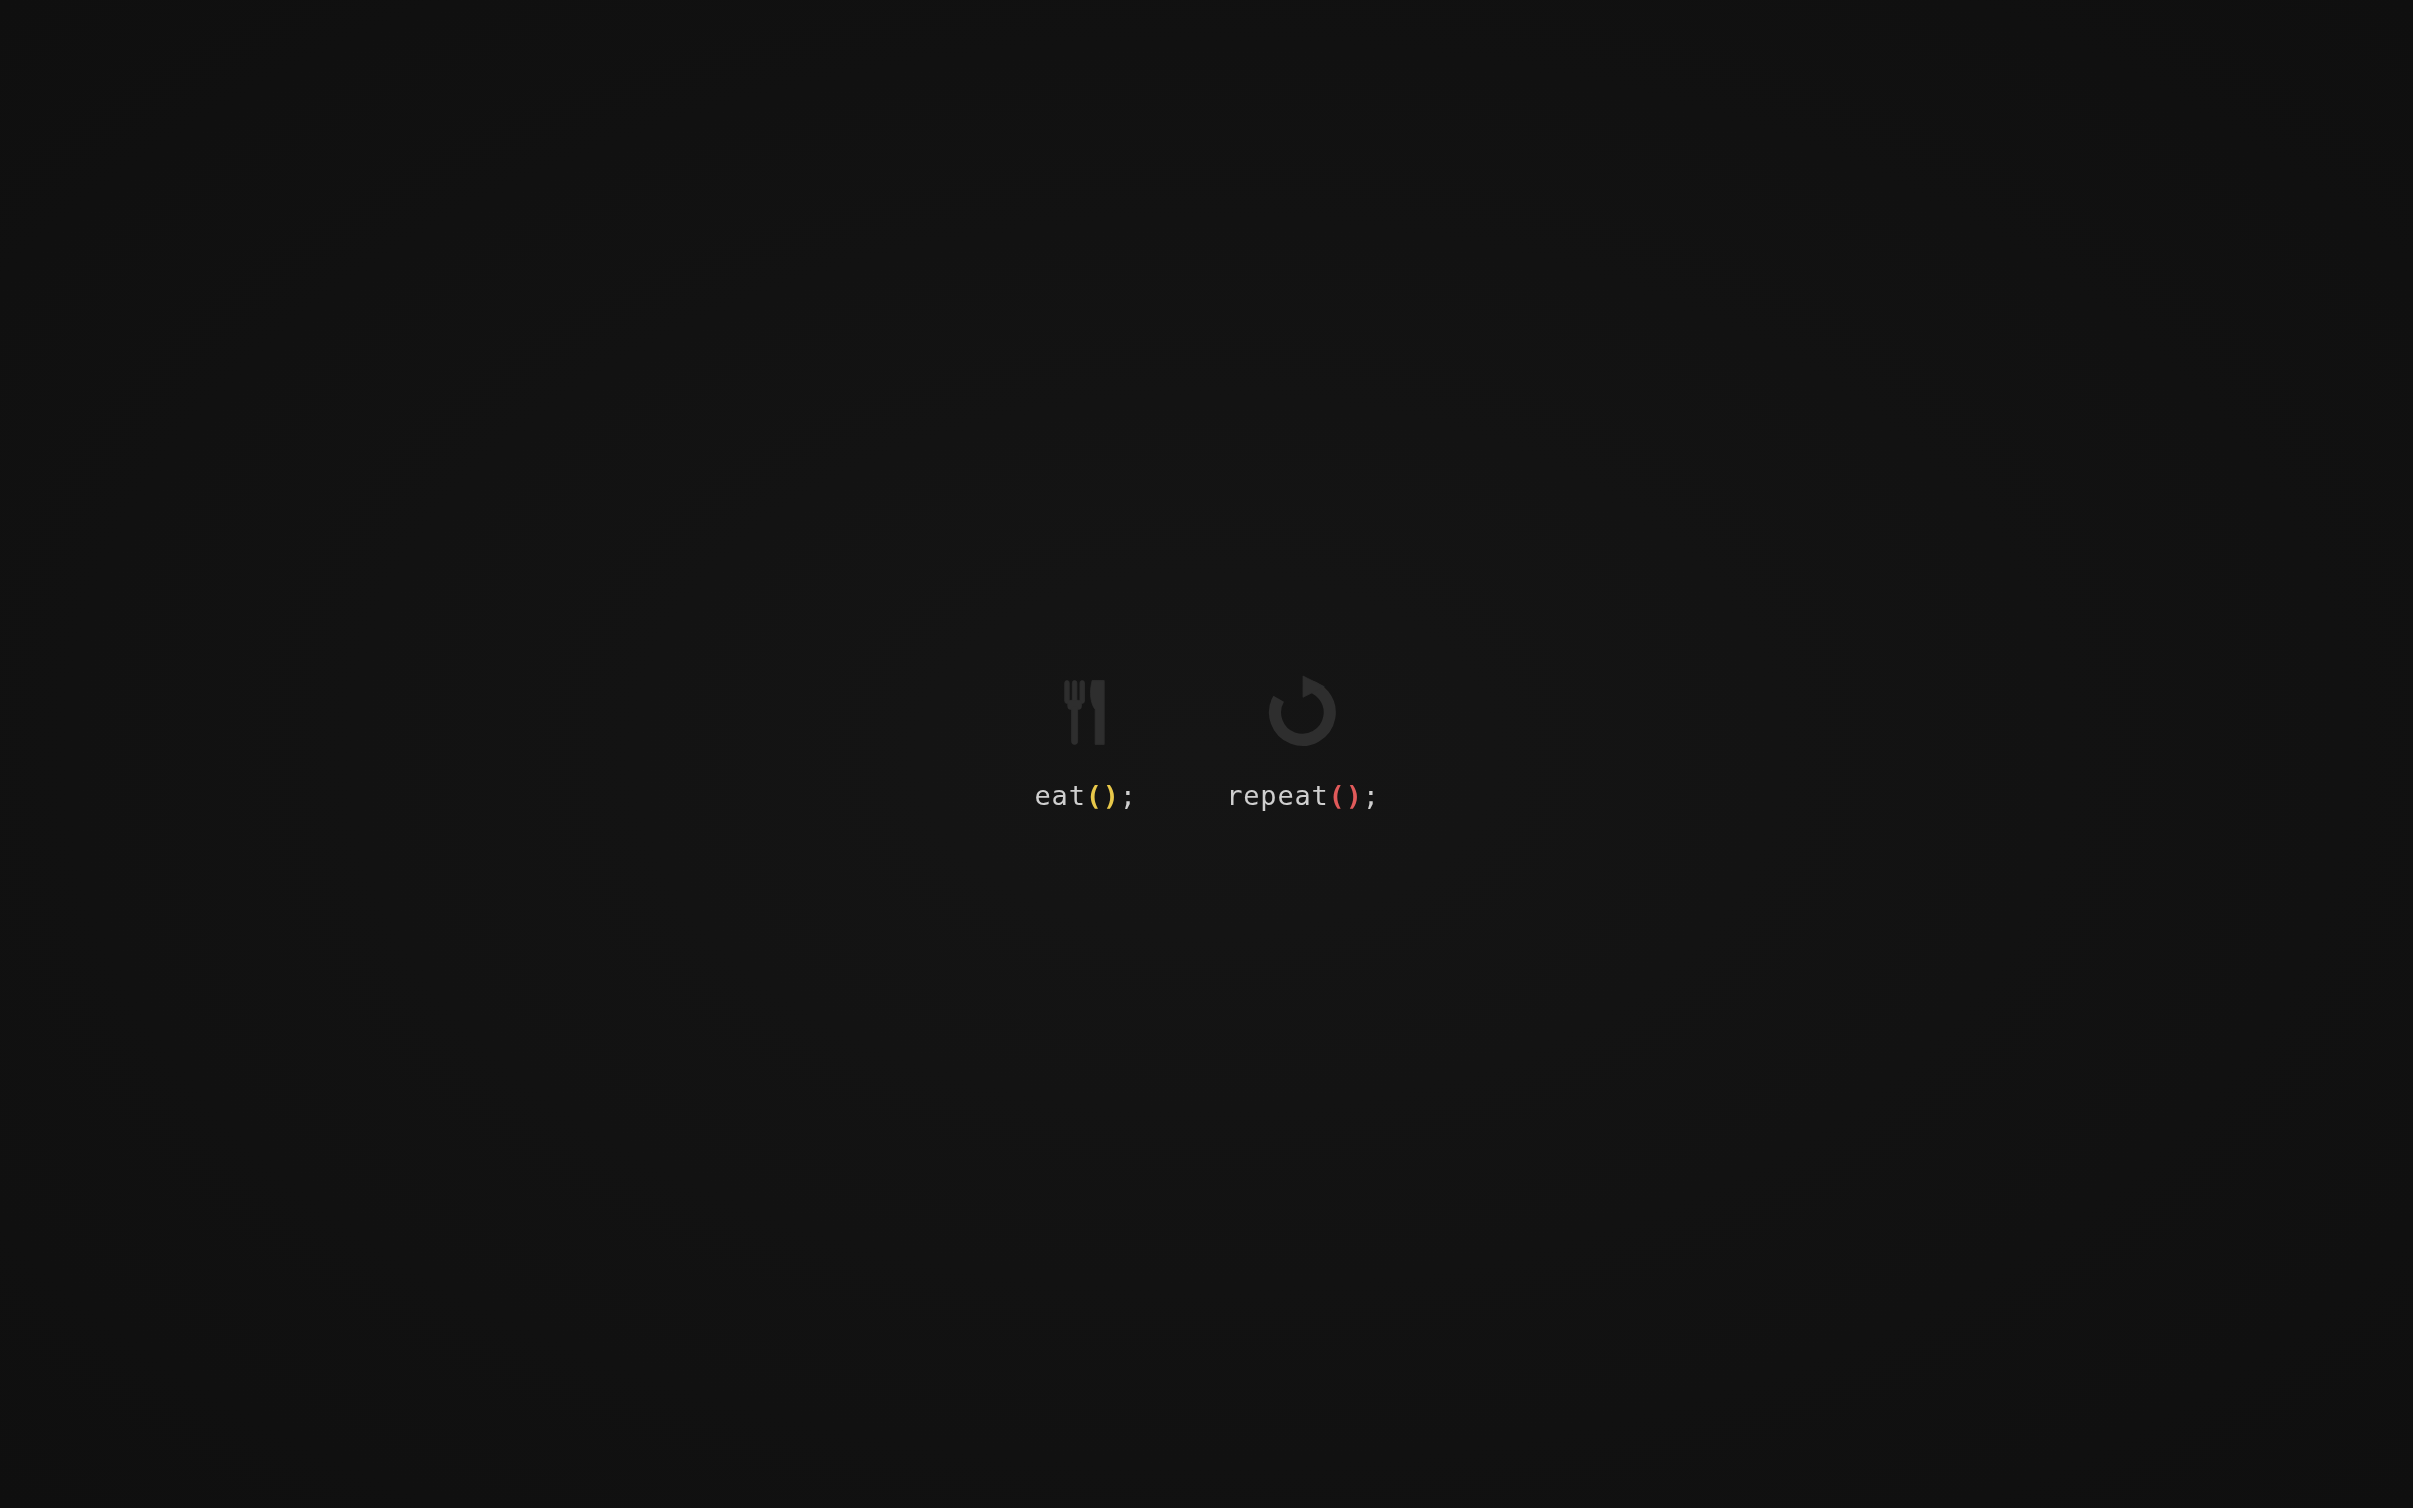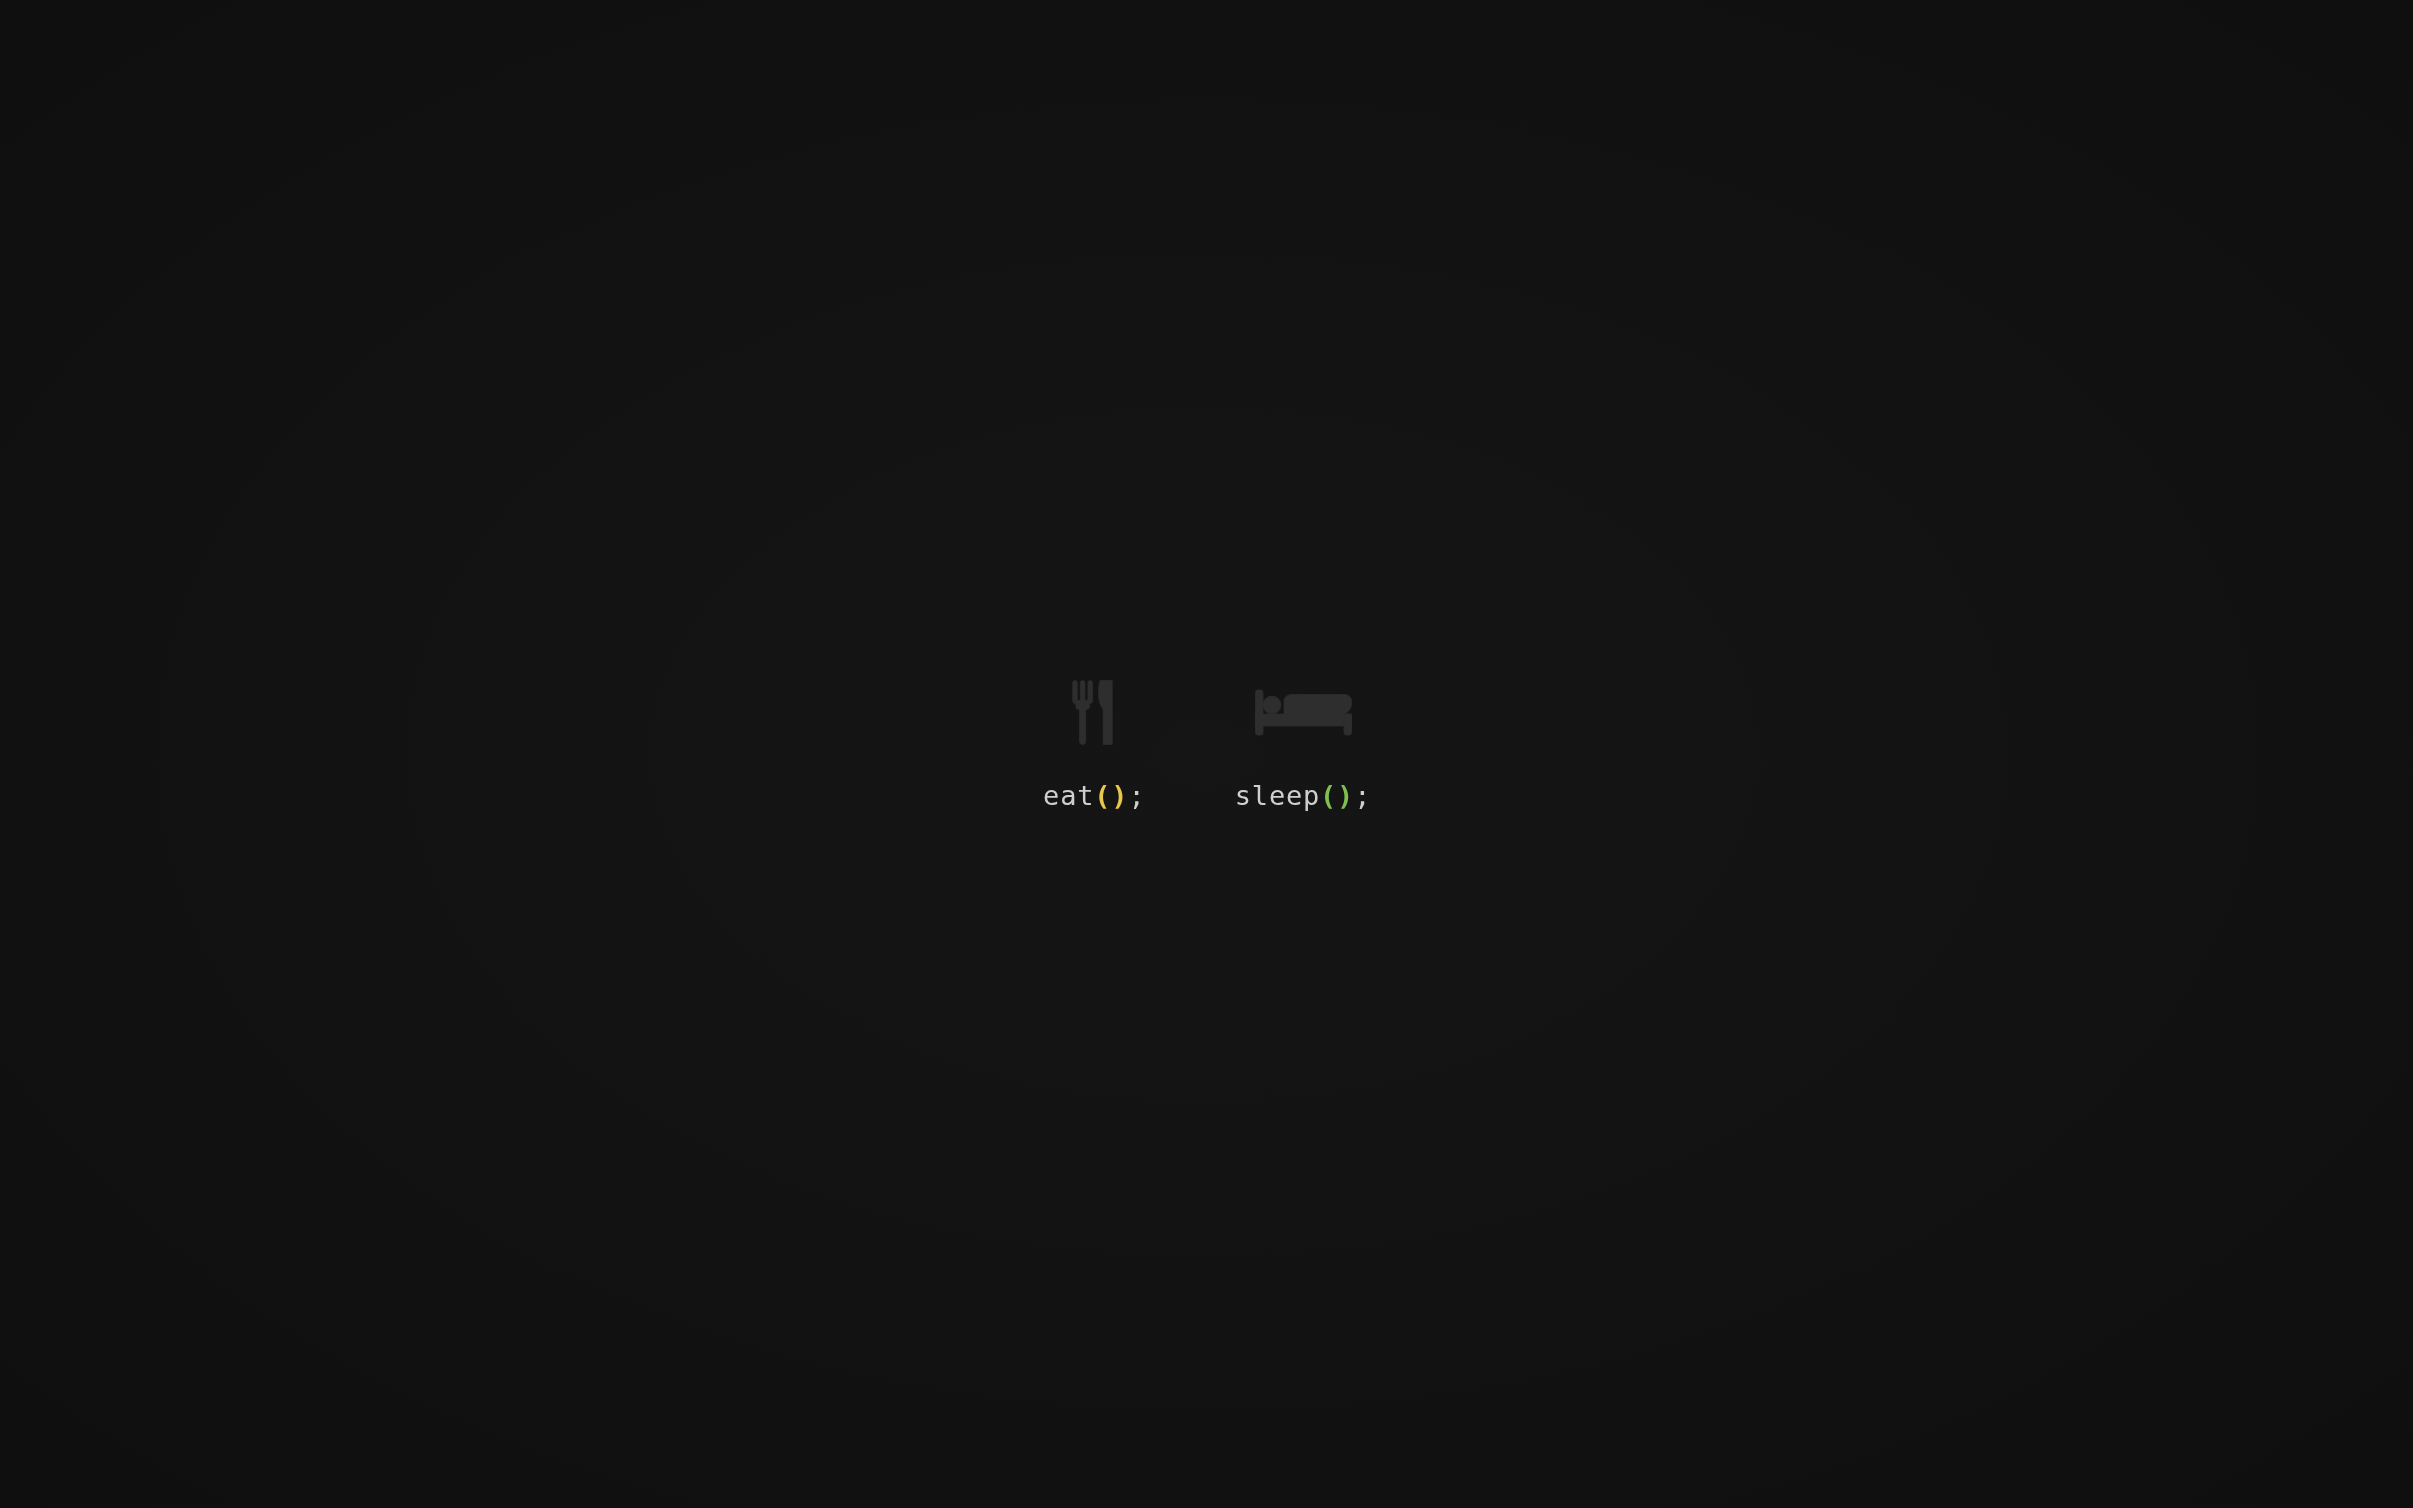--- a/index.html
+++ b/index.html
@@ -76,32 +76,30 @@
           <rect x="31" y="42" width="8" height="50" rx="4"></rect>
 
           <path d="M58 8 L74 8 L74 92 L62 92 L62 46 C56 38 54 24 58 8 Z"></path>
         </svg>
       </span>
       <div class="label">
         <span>eat</span><span class="paren-open" style="color:#e8c84a">(</span><span class="paren-close" style="color:#e8c84a">)</span><span class="semi">;</span>
       </div>
     </div>
 
+
+
     <div class="item">
       <span class="icon">
-        <svg viewBox="0 0 140 100" width="105" height="76">
-          <circle cx="28" cy="40" r="12"></circle>
-          <path d="M44 52 L120 52 C128 52 134 46 134 38 L134 34 C134 30 130 26 124 26 L54 26 C48 26 44 30 44 36 Z"></path>
-          <rect x="6" y="20" width="10" height="60" rx="3"></rect>
-          <rect x="6" y="52" width="128" height="16"></rect>
-          <rect x="124" y="52" width="10" height="28" rx="3"></rect>
+        <svg viewBox="0 0 100 100" width="76" height="76">
+          <path d="M50 14
+                   A36 36 0 1 1 18 32" fill="none" stroke-width="16" stroke-linecap="butt"></path>
+          <path d="M50 2 L50 30 L78 16 Z"></path>
         </svg>
       </span>
       <div class="label">
-        <span>sleep</span><span class="paren-open" style="color:#7fbf4f">(</span><span class="paren-close" style="color:#7fbf4f">)</span><span class="semi">;</span>
+        <span>repeat</span><span class="paren-open" style="color:#e05a5a">(</span><span class="paren-close" style="color:#e05a5a">)</span><span class="semi">;</span>
       </div>
     </div>
-
-
 
   </div>
 </div>
 
 
 </body></html>

